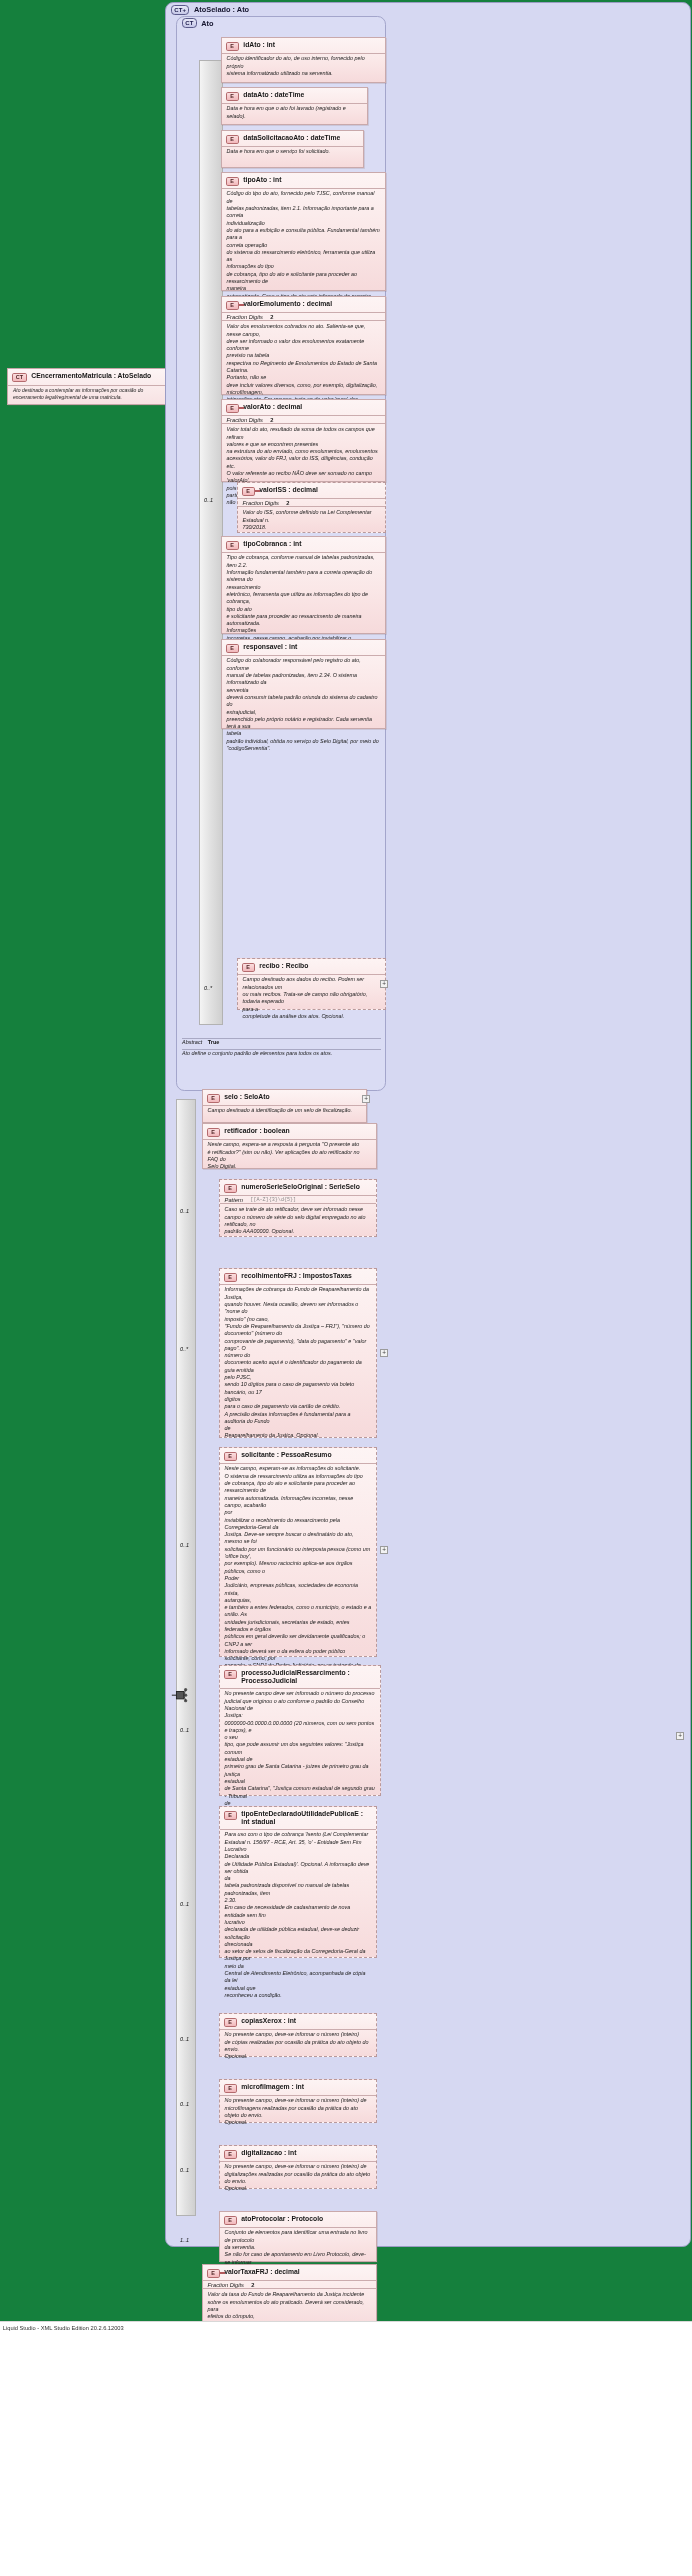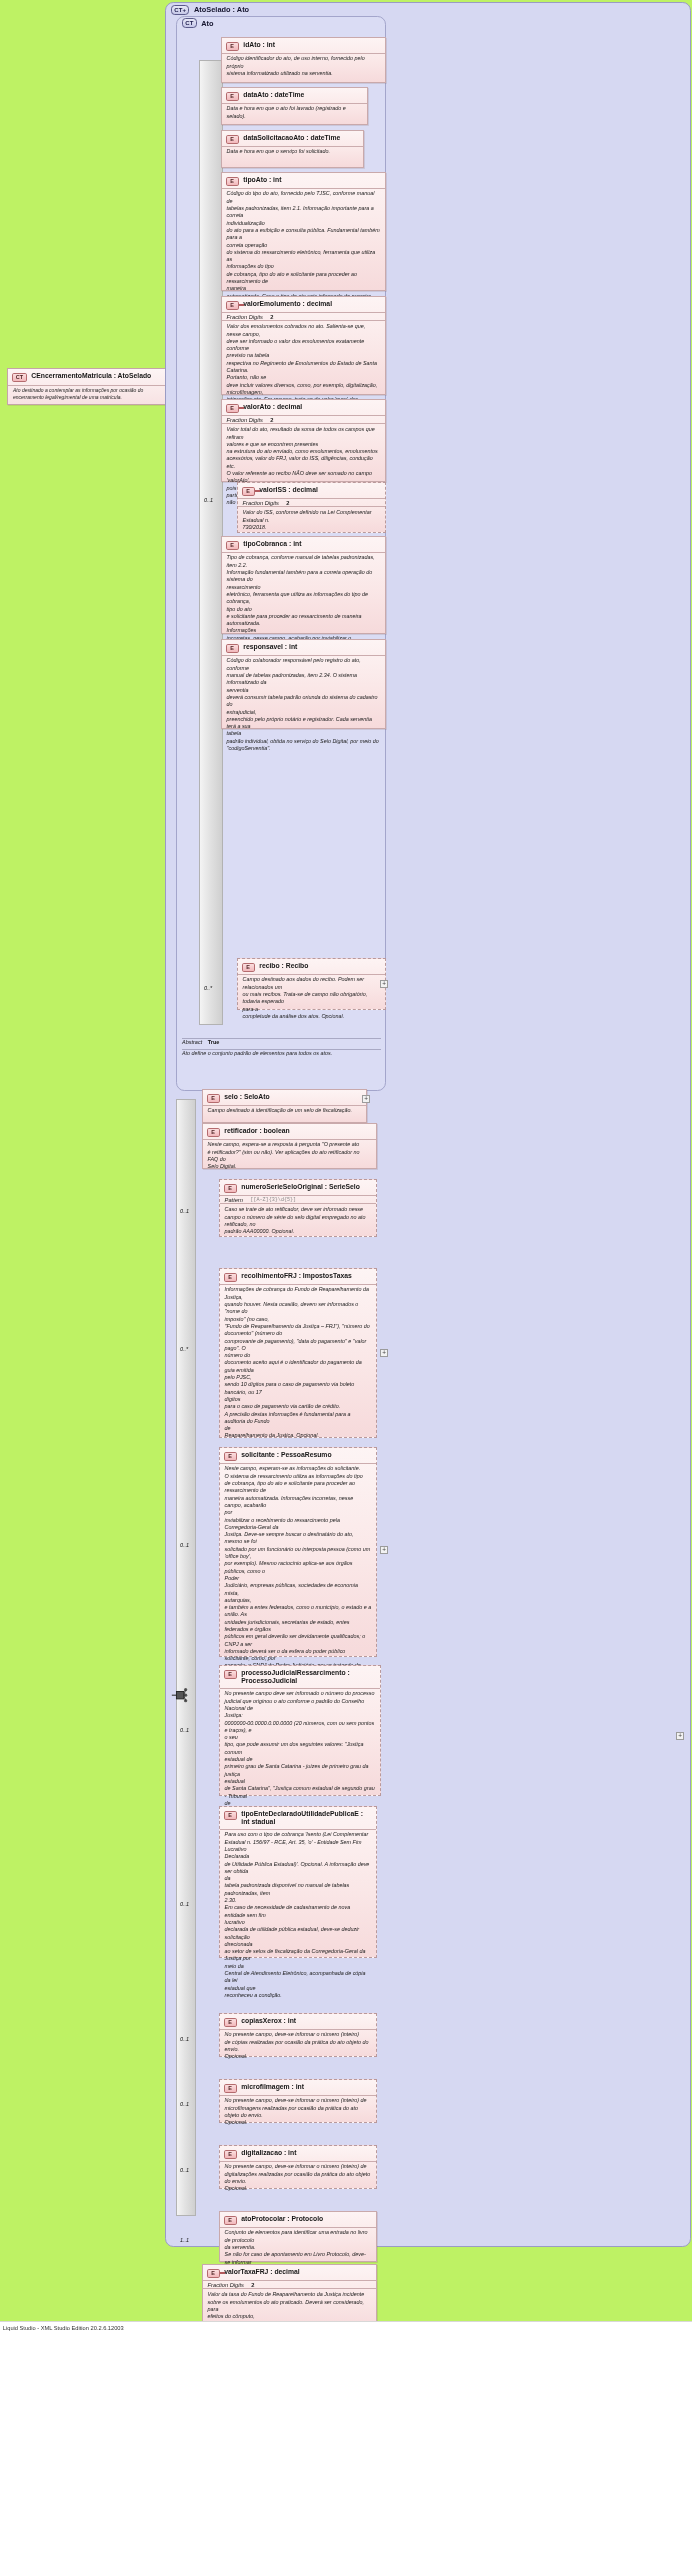--- a/index.html
+++ b/index.html
@@ -5,21 +5,21 @@
   * { box-sizing: border-box; }
   html, body {
     margin: 0; padding: 0;
     background: #ffffff;
     font-family: "Liberation Sans", sans-serif;
   }
   #page {
     position: relative;
     width: 692px;
     height: 2333px;
-    background: #bef264;
+    background: #15803d;
     overflow: hidden;
   }
 
   
   .ct-box {
     position: absolute;
     background: #d6d8f2;
     border: 0.9px solid #9a9cc4;
     border-radius: 8.3px;
   }

